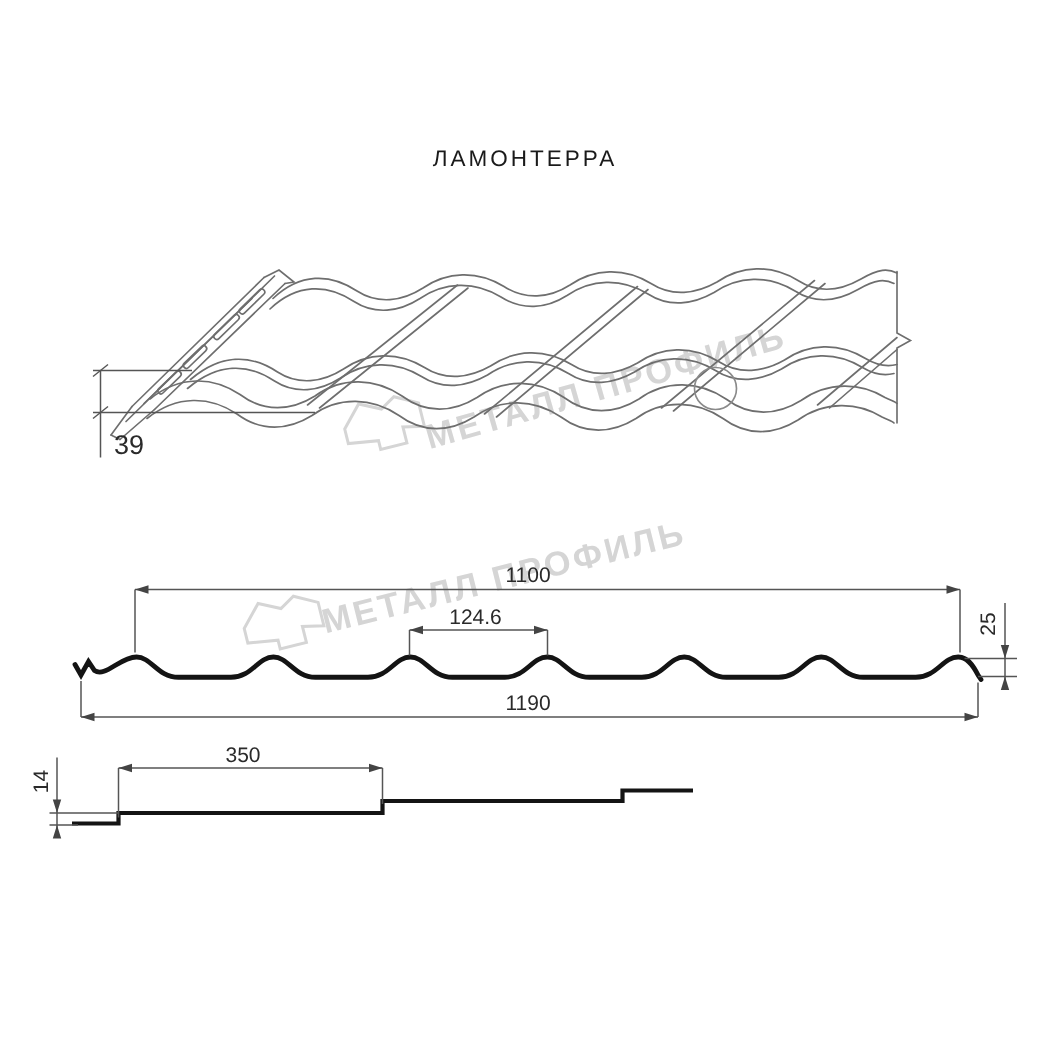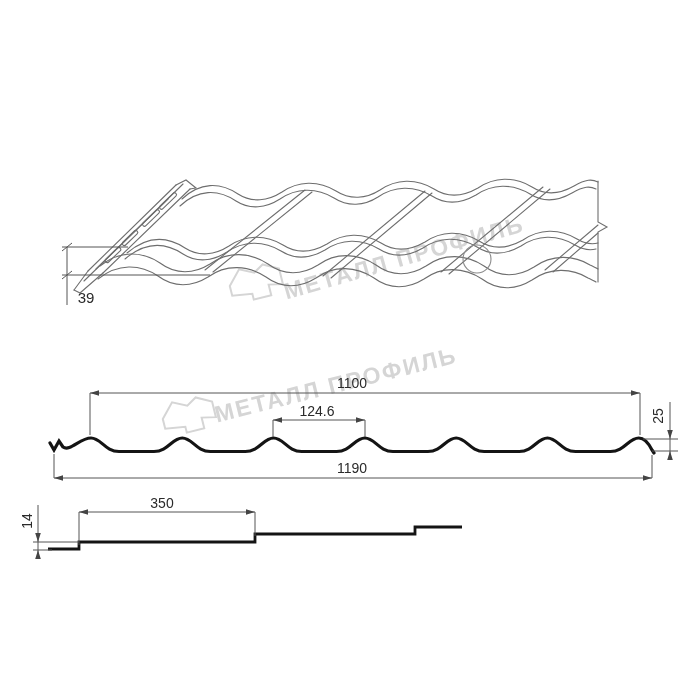--- a/index.html
+++ b/index.html
@@ -44,20 +44,21 @@
 
   <div class="watermark">
     <svg class="art" width="700" height="700" viewBox="0 0 700 700">
       <g transform="translate(157,404) rotate(-14)">
         <path d="M2,16 L15,2 L29,9 L39,3 L54,11 L54,27 L40,24 L40,35 L22,35 L22,29 L2,26 Z" fill="none" stroke="#d5d5d5" stroke-width="2"></path>
       </g>
     </svg>
     <span class="wm-text wm2" style="left:336px;top:385px;">МЕТАЛЛ ПРОФИЛЬ</span>
   </div>
 
+  <div class="page-subtitle">ЛАМОНТЕРРА</div>
 
   <svg class="art" width="700" height="700" viewBox="0 0 700 700">
 
     <g fill="none" stroke="#6e6e6e" stroke-width="1.1" stroke-linecap="round">
 
       <path d="M182,199 C200,182 220,182 238,194 C252,203 268,201 282,192 C298,181 318,180 336,191 C350,200 366,199 380,190 C396,179 416,178 434,189 C448,198 464,196 478,188 C494,177 514,176 532,187 C546,196 560,194 574,186 C586,179 592,179 598,182"></path>
       <path d="M182,199 C200,182 220,182 238,194 C252,203 268,201 282,192 C298,181 318,180 336,191 C350,200 366,199 380,190 C396,179 416,178 434,189 C448,198 464,196 478,188 C494,177 514,176 532,187 C546,196 560,194 574,186 C586,179 592,179 598,182" transform="translate(-2,7)"></path>
 
       <path d="M127,253 C147,236 167,236 185,248 C199,257 215,255 229,246 C245,235 265,234 283,245 C297,254 313,252 327,244 C343,233 363,232 381,243 C395,252 411,250 425,242 C441,231 461,230 479,241 C493,250 509,248 523,240 C539,229 559,228 577,239 C587,245 594,244 598,243"></path>
       <path d="M127,253 C147,236 167,236 185,248 C199,257 215,255 229,246 C245,235 265,234 283,245 C297,254 313,252 327,244 C343,233 363,232 381,243 C395,252 411,250 425,242 C441,231 461,230 479,241 C493,250 509,248 523,240 C539,229 559,228 577,239 C587,245 594,244 598,243" transform="translate(-2,6)"></path>
@@ -152,21 +153,21 @@
 
       <g stroke="#555555" stroke-width="1" fill="none">
         <line x1="33" y1="542" x2="79" y2="542"></line>
         <line x1="33" y1="550" x2="52" y2="550"></line>
         <line x1="38" y1="505" x2="38" y2="556"></line>
       </g>
       <path d="M38,542 l-2.8,-9 h5.6 z M38,550 l-2.8,9 h5.6 z" fill="#444444"></path>
     </g>
   </svg>
 
-  <span class="dim-label" style="left:86px;top:297px;font-size:15px;">39</span>
+  <span class="dim-label" style="left:86px;top:297px;font-size:18px;">39</span>
   <span class="dim-label" style="left:352px;top:383px;">1100</span>
   <span class="dim-label" style="left:317px;top:411px;">124.6</span>
   <span class="dim-label rot" style="left:658px;top:416px;">25</span>
   <span class="dim-label" style="left:352px;top:468px;text-align:center;">1190</span>
   <span class="dim-label" style="left:162px;top:503px;">350</span>
   <span class="dim-label rot" style="left:27px;top:521px;">14</span>
 
 </div>
 
 </body></html>

